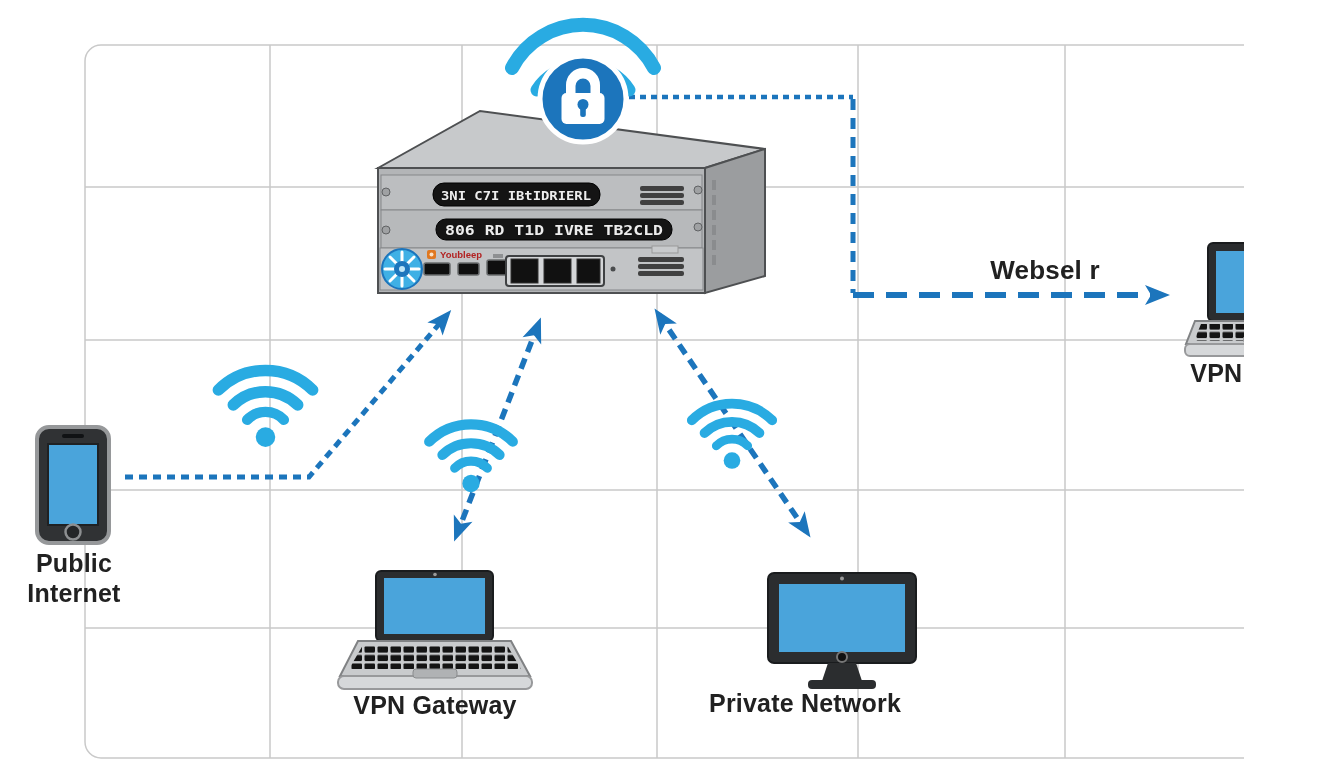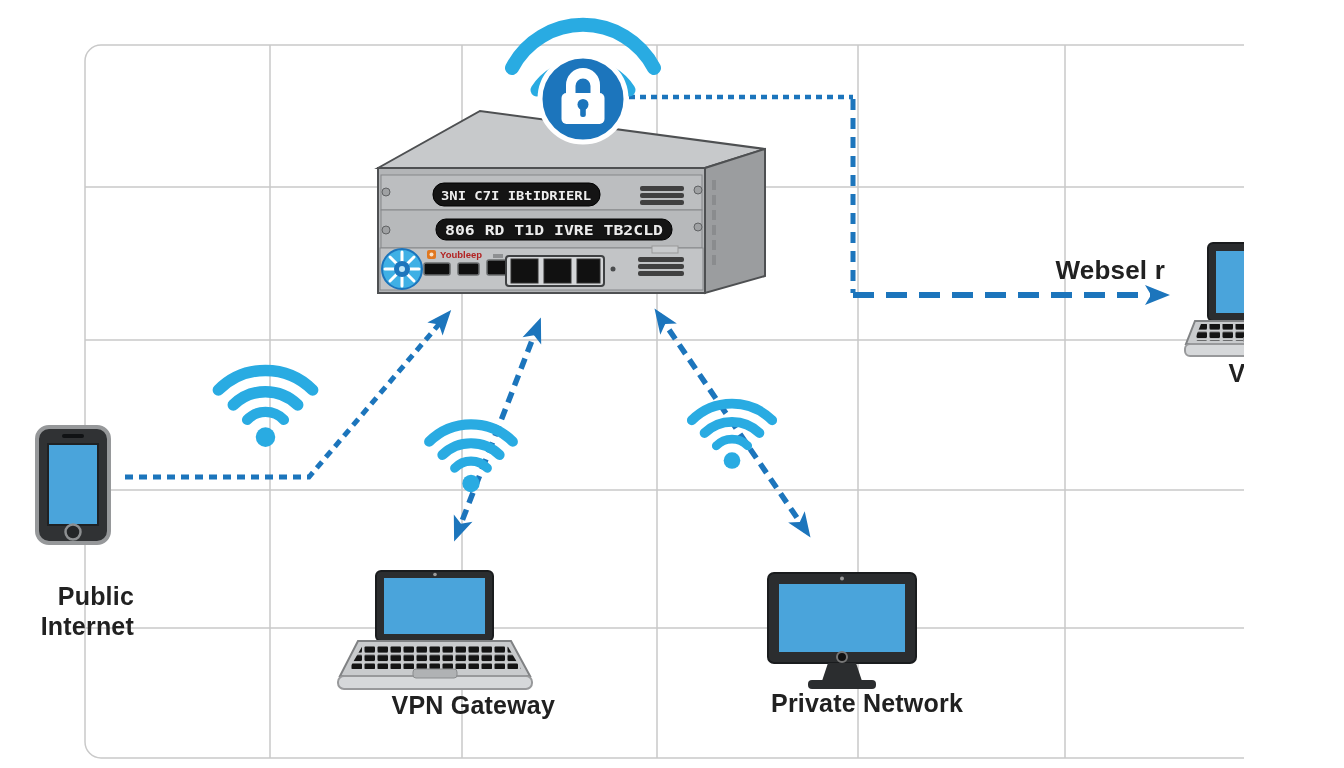--- a/index.html
+++ b/index.html
@@ -1,21 +1,21 @@
 <!DOCTYPE html>
 <html><head>
 <meta charset="utf-8">
 <title>Network Diagram</title>
 <style>
   html,body{margin:0;padding:0;background:#ffffff;}
   #stage{position:relative;width:1244px;height:768px;overflow:hidden;background:#ffffff;
          font-family:"Liberation Sans",sans-serif;}
   #scene{position:absolute;left:0;top:0;}
   .label{position:absolute;font-family:"Liberation Sans",sans-serif;font-size:25px;
-         font-weight:600;color:#212121;text-align:right;line-height:1.18;letter-spacing:.2px;}
+         font-weight:600;color:#212121;text-align:center;line-height:1.18;letter-spacing:.2px;}
   .edge-label{font-size:26px;}
 </style>
 </head>
 <body>
 
 <div id="stage">
 
 <svg id="scene" width="1344" height="768" viewBox="0 0 1344 768" xmlns="http://www.w3.org/2000/svg">
 
   <defs>
@@ -169,19 +169,19 @@
     <rect x="1208" y="243" width="124" height="78" rx="5" fill="#2B2D2F" stroke="#1A1C1E" stroke-width="2"></rect>
     <rect x="1216" y="251" width="108" height="62" fill="#4AA4DB"></rect>
     <circle cx="1270" cy="246.5" r="1.8" fill="#9a9a9a"></circle>
     <polygon points="1195,321 1340,321 1344,344 1186,344" fill="#C9CBCD" stroke="#808284" stroke-width="2"></polygon>
     <polygon points="1201,324 1337,324 1343,341 1194,341" fill="url(#keys)"></polygon>
     <rect x="1185" y="344" width="159" height="12" rx="5" fill="#D6D8DA" stroke="#98999B" stroke-width="2"></rect>
     <rect x="1243" y="336" width="36" height="7" rx="3" fill="#9A9C9E"></rect>
   </g>
 </svg>
 
-<div class="label" style="left:14px;top:582px;width:120px;">Public Internet</div>
+<div class="label" style="left:14px;top:549px;width:120px;">Public Internet</div>
 <div class="label" style="left:315px;top:691px;width:240px;">VPN Gateway</div>
-<div class="label" style="left:723px;top:689px;width:240px;">Private Network</div>
+<div class="label" style="left:685px;top:689px;width:240px;">Private Network</div>
 <div class="label" style="left:1152px;top:359px;width:240px;">VPN Gateway</div>
 <div class="label edge-label" style="left:925px;top:255px;width:240px;">Websel r</div>
 
 </div>
 
 </body></html>

